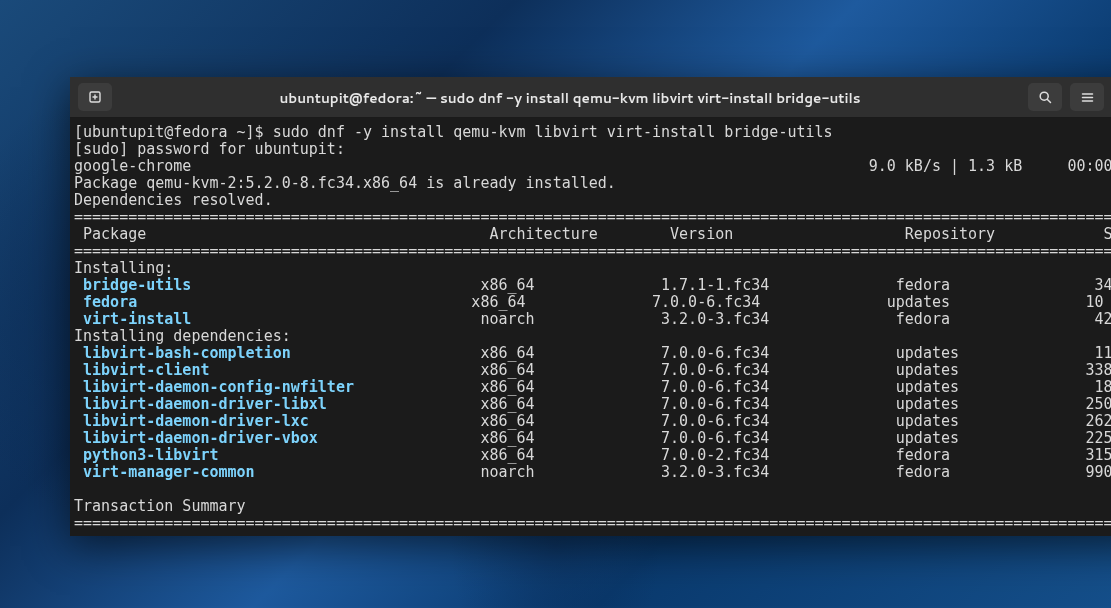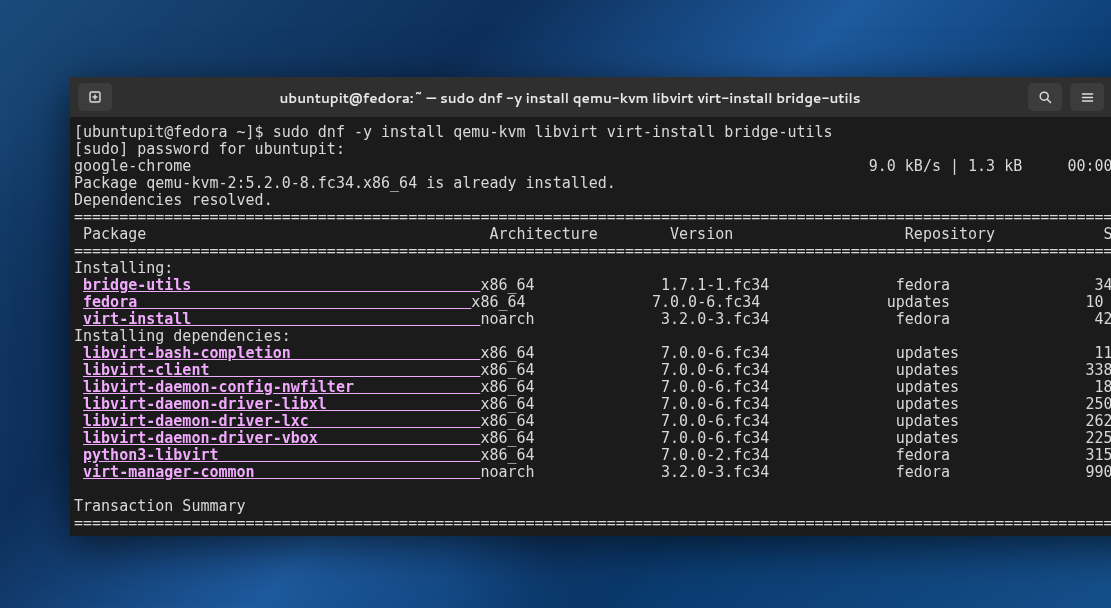--- a/index.html
+++ b/index.html
@@ -84,21 +84,21 @@
   }
   .scrollbar {
     position: absolute;
     right: 2px;
     top: 6px;
     width: 7px;
     height: 180px;
     background: #555;
     border-radius: 4px;
   }
-  .green { color: #f0abfc; font-weight: bold; text-decoration: underline; }
+  .green { color: #7dd3fc; font-weight: bold; }
   svg { display: block; }
 </style>
 </head>
 <body>
 
 <div class="window">
   <div class="titlebar">
     <div class="tb-btn">
       <svg width="15" height="15" viewBox="0 0 15 15">
           <rect x="2" y="2" width="10" height="10" rx="1.5" fill="none" stroke="#ddd" stroke-width="1.4"></rect>

